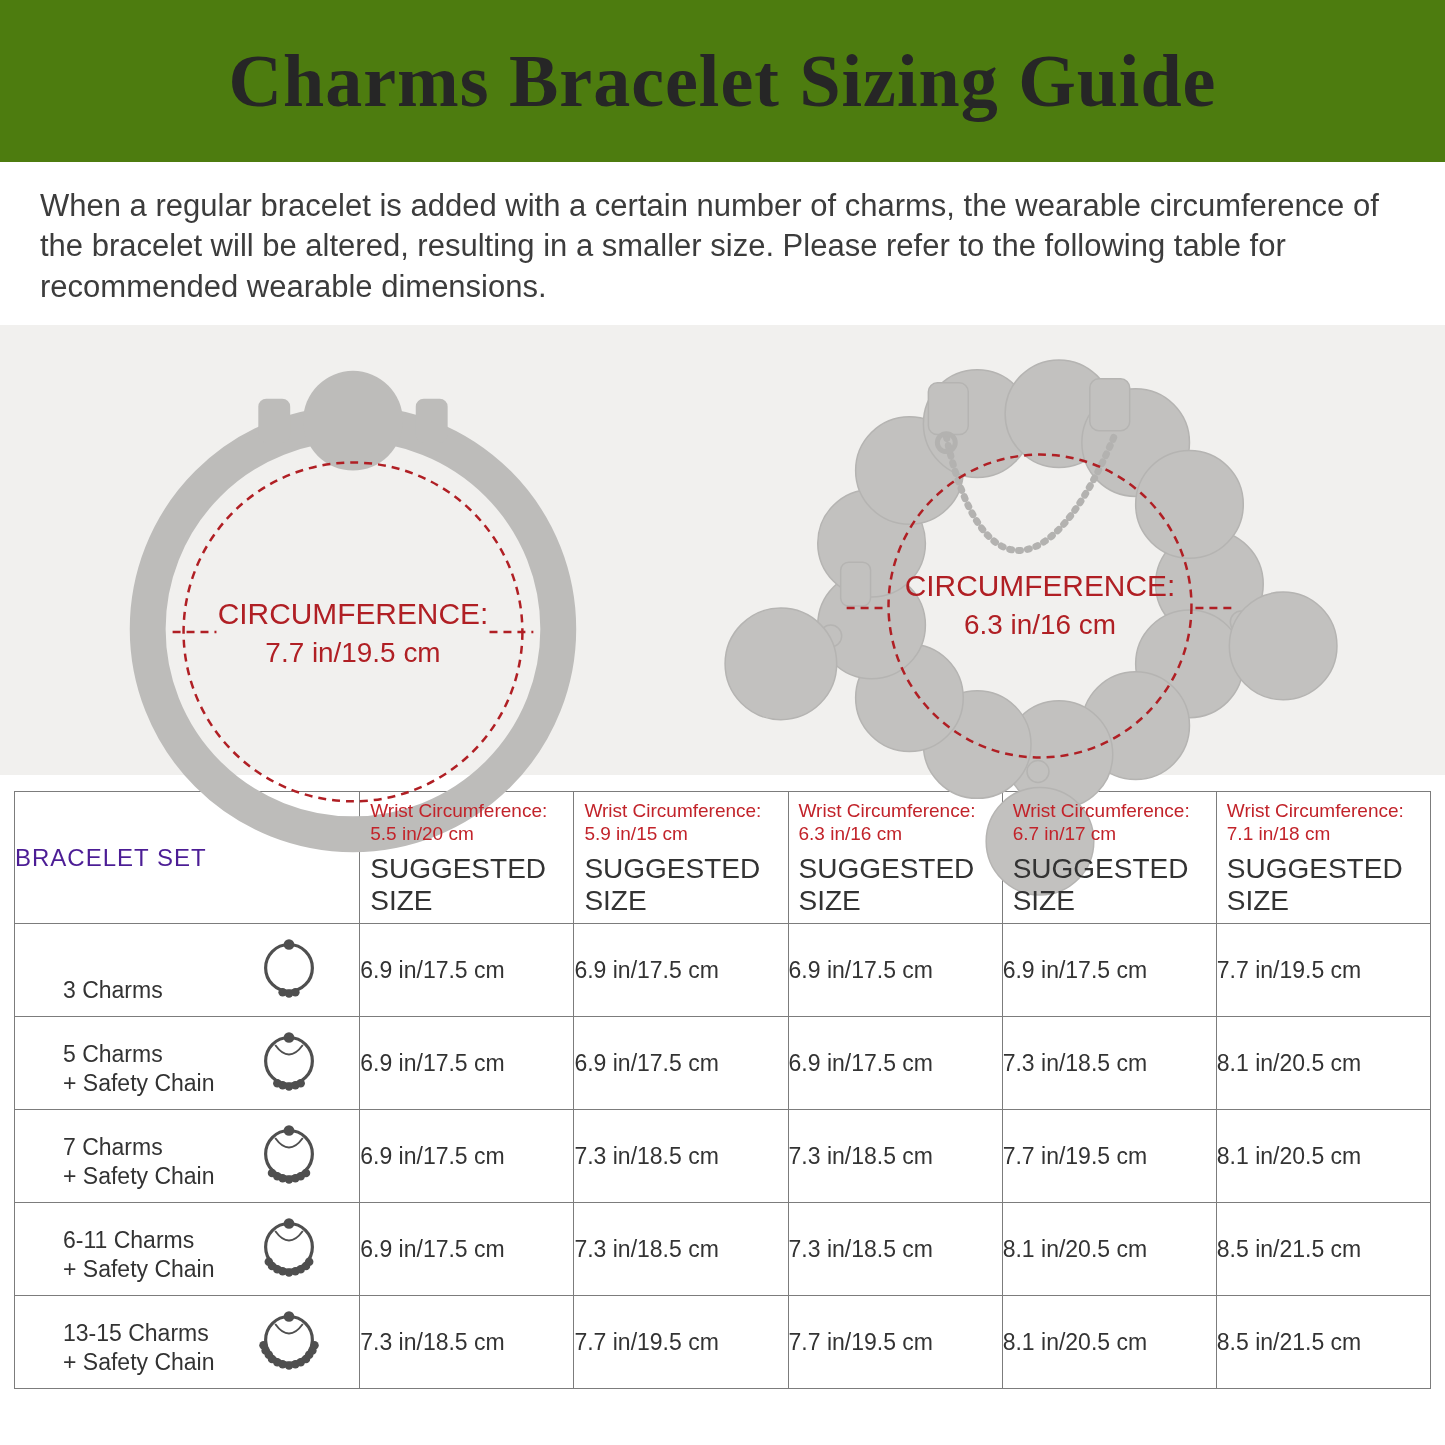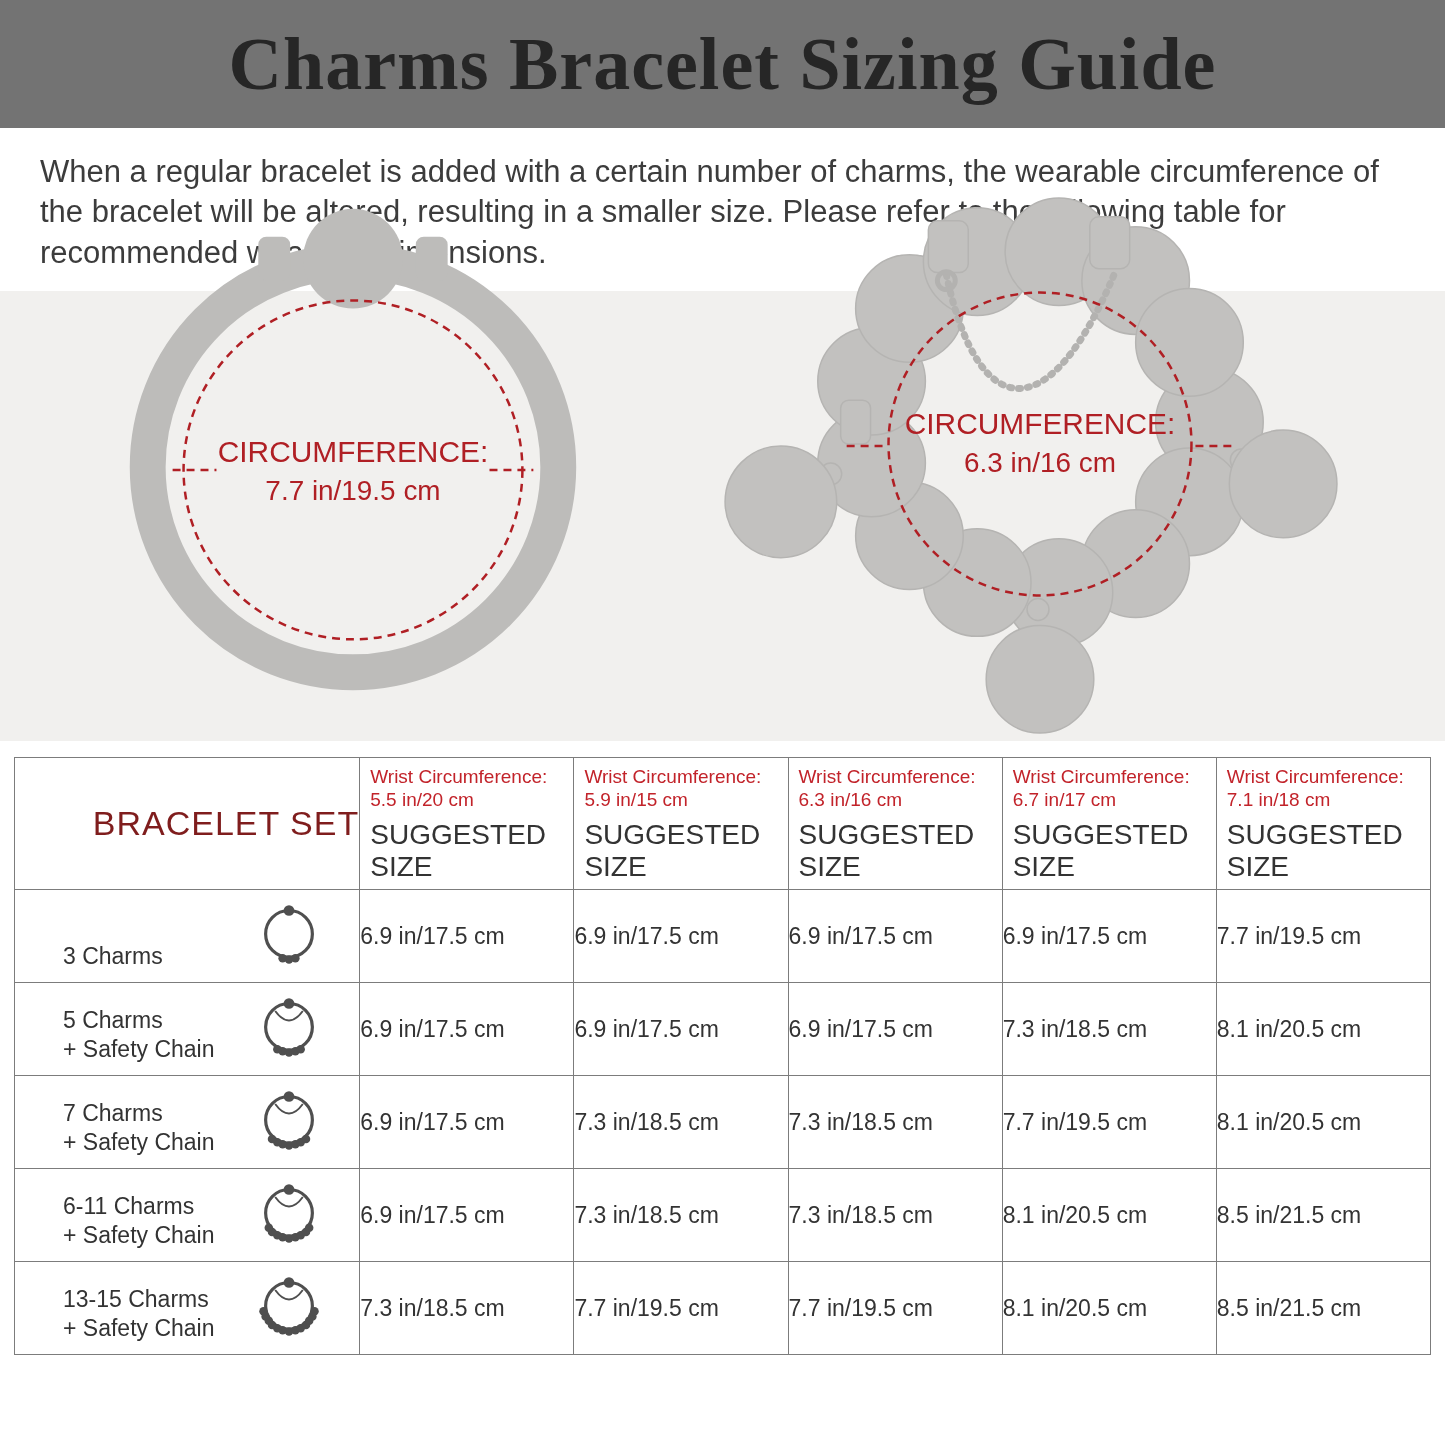--- a/index.html
+++ b/index.html
@@ -1,36 +1,36 @@
 <!DOCTYPE html>
 <html><head>
 <meta charset="utf-8">
 <style>
   * { margin:0; padding:0; box-sizing:border-box; }
   html,body { width:1445px; height:1445px; background:#ffffff; overflow:hidden;
     font-family:"Liberation Sans", sans-serif; color:#3a3a3a; }
 
-  .title-band { height:128px; background:#737373; display:flex; align-items:center; justify-content:center; }
+  .title-band { height:162px; background:#4d7c0f; display:flex; align-items:center; justify-content:center; }
   .page-title { font-family:"Liberation Serif", serif; font-size:74px; font-weight:600;
     color:#262626; letter-spacing:1px; }
 
   .intro { padding:24px 30px 18px 40px; font-size:31px; line-height:1.3; color:#3c3c3c; }
 
-  .diagram-panel { background:#f1f0ee; height:450px; display:flex; align-items:flex-end; }
+  .diagram-panel { background:#f1f0ee; height:450px; display:flex; align-items:flex-start; }
   .diagram-left  { width:620px; height:578px; margin-left:38px; }
   .diagram-right { width:660px; height:578px; margin-left:50px; }
   .diag-label { font-family:"Liberation Sans", sans-serif; font-size:30px; fill:#b01f24; }
   .diag-value { font-family:"Liberation Sans", sans-serif; font-size:28px; fill:#b01f24; }
 
   table.sizing { width:1417px; margin:16px 14px 0 14px; border-collapse:collapse; table-layout:fixed; }
   table.sizing th, table.sizing td { border:1px solid #7c7c7c; vertical-align:middle; }
   table.sizing tr.head-row { height:96px; }
   table.sizing tr.body-row { height:93px; }
 
-  th.set-header { font-size:34px; font-weight:400; color:#7f1d1d; letter-spacing:1px; text-align:right; }
+  th.set-header { font-size:24px; font-weight:400; color:#4c1d95; letter-spacing:1px; text-align:left; }
   th.size-header { text-align:left; padding:8px 24px 6px 10px; font-weight:400; vertical-align:top; }
   .wrist-line { color:#c2232a; font-size:19px; line-height:1.2; }
   .suggested-line { color:#333333; font-size:28px; margin-top:8px; }
 
   td.set-cell { padding:0 14px 0 0; }
   .set-cell-inner { display:flex; align-items:flex-end; }
   .set-label { flex:1; padding-left:48px; font-size:23px; color:#333; line-height:1.25; }
   .set-icon { width:68px; height:68px; flex:0 0 auto; margin-right:22px; }
 
   td.size-cell { font-size:23px; color:#333; }

